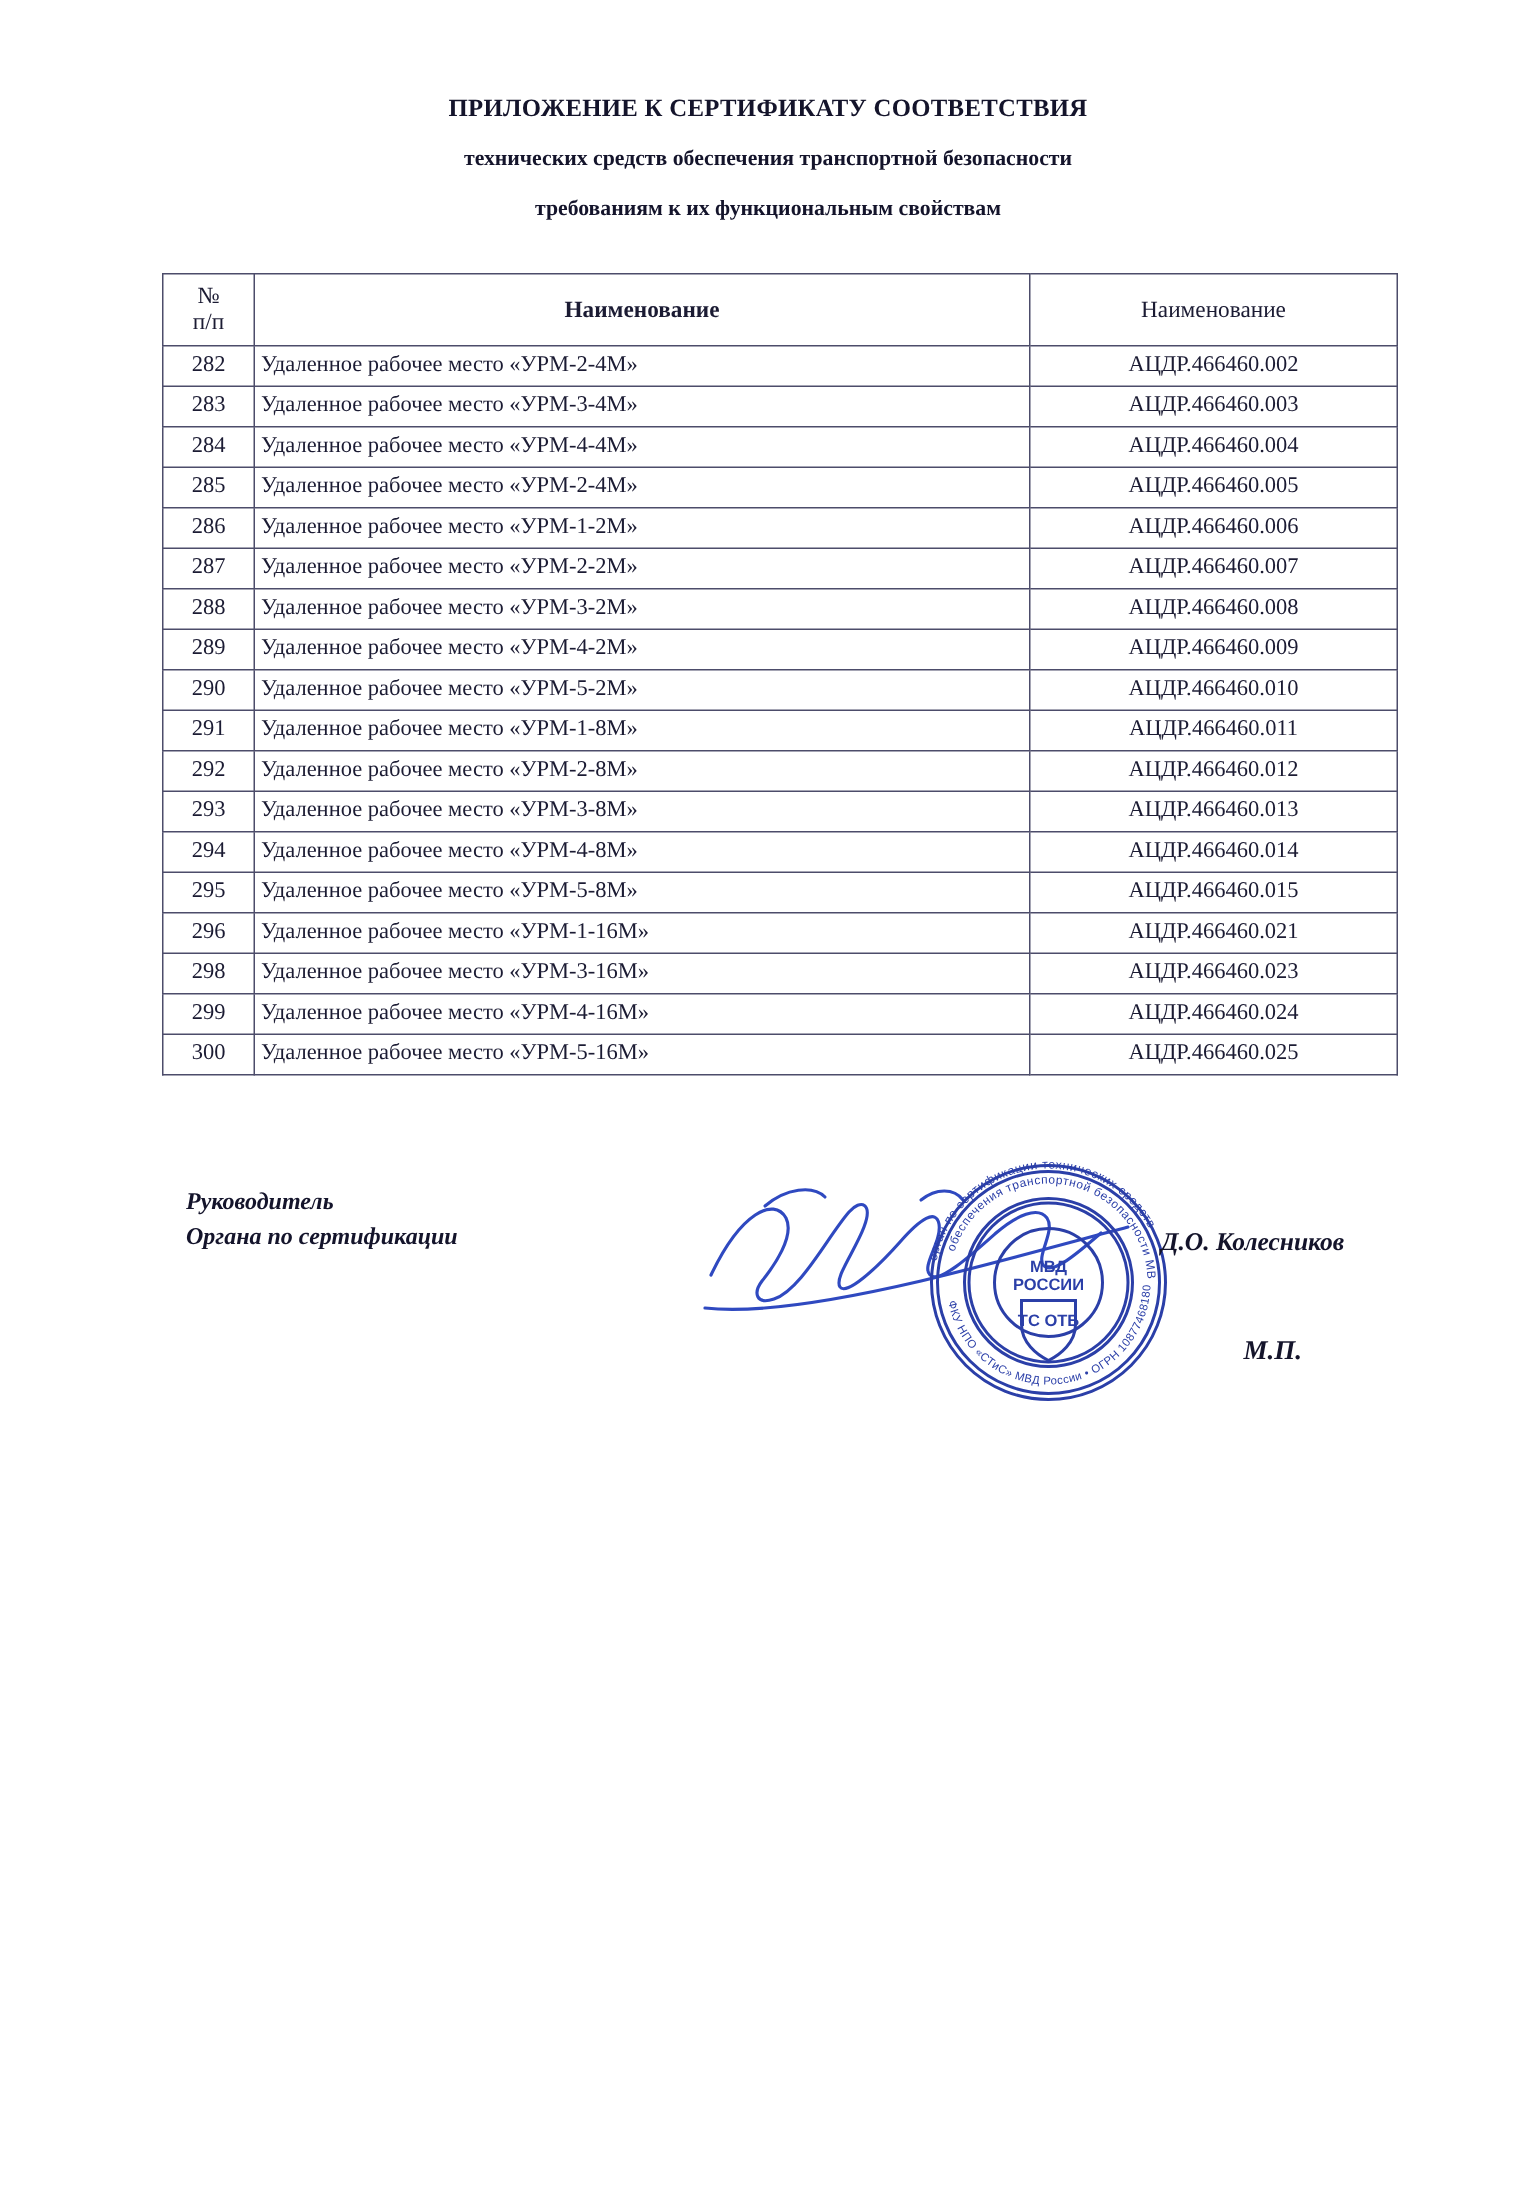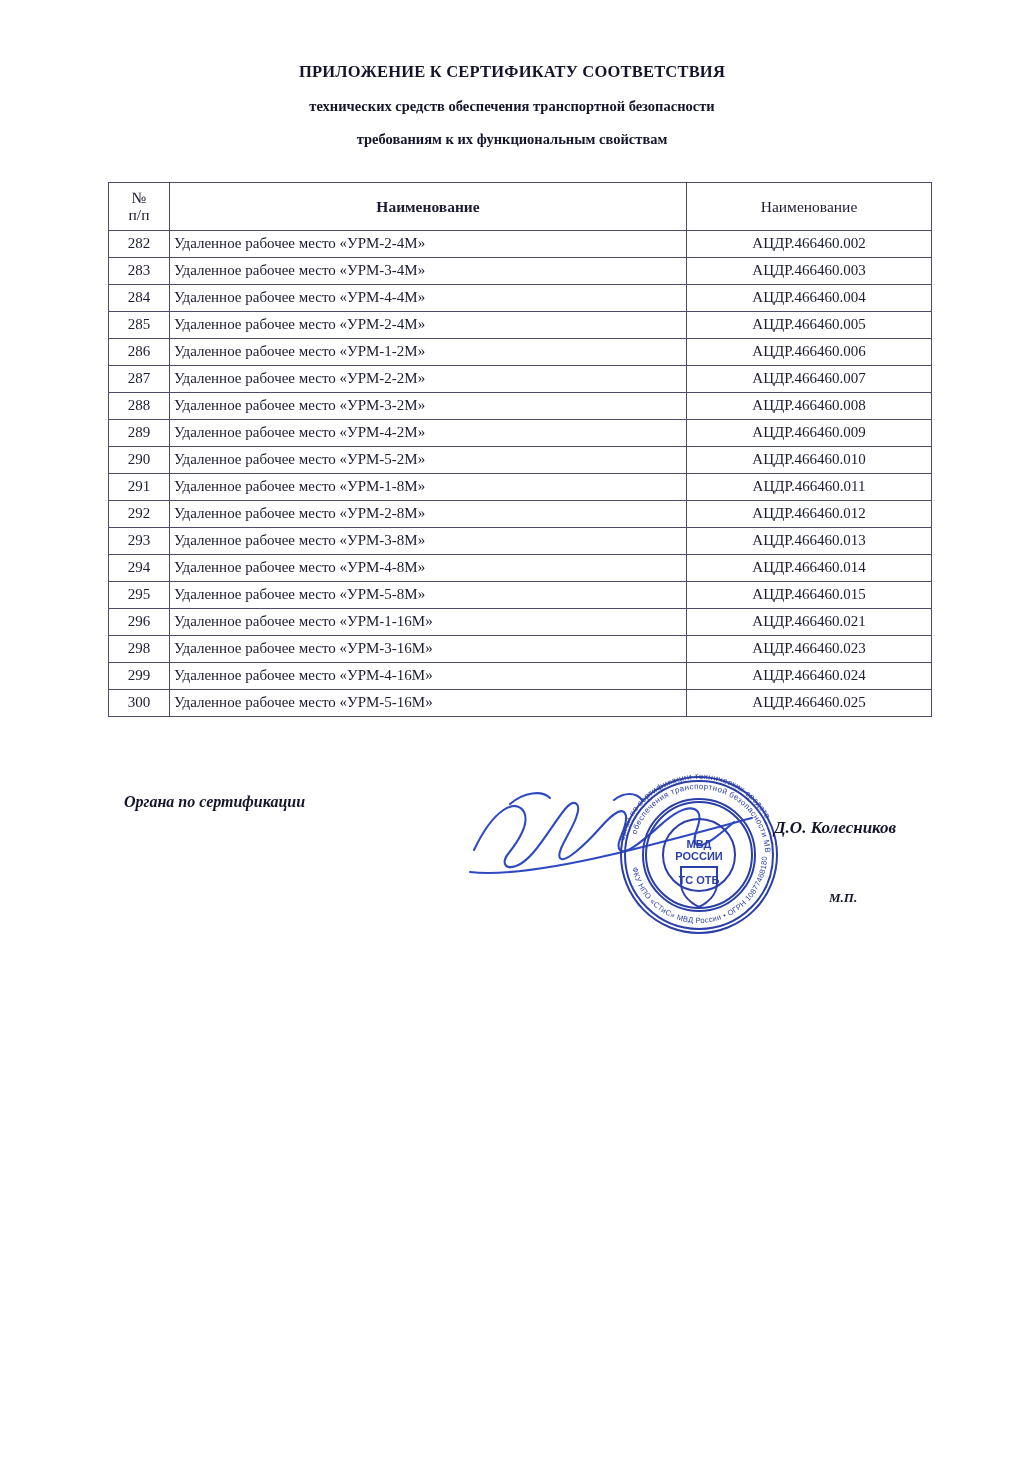--- a/index.html
+++ b/index.html
@@ -122,21 +122,21 @@
     font-size: 17px;
     color: #14142b;
     white-space: nowrap;
   }
   .mp {
     position: absolute;
     left: 705px;
     top: 100px;
     font-style: italic;
     font-weight: bold;
-    font-size: 13px;
+    font-size: 18px;
     color: #14142b;
   }
 
   
   .scribble {
     position: absolute;
     left: 340px;
     top: -10px;
     width: 330px;
     height: 110px;
@@ -271,20 +271,21 @@
             <td class="c-num">300</td>
             <td class="c-name">Удаленное рабочее место «УРМ-5-16М»</td>
             <td class="c-code">АЦДР.466460.025</td>
           </tr>
         </tbody>
     </table>
   </div>
 
   <div class="sign-block">
     <div class="sign-role">
+      <div>Руководитель</div>
       <div>Органа по сертификации</div>
     </div>
 
     <svg class="scribble" viewBox="0 0 330 110">
       <g fill="none" stroke="#2f49c0" stroke-width="2.1" stroke-linecap="round">
         <path d="M10,70 C30,28 52,18 60,32 C66,44 52,64 44,74 C38,82 40,90 52,86 C70,80 88,44 102,28
                  C110,19 118,22 112,38 C106,54 92,72 96,78 C100,84 120,66 136,48
                  C150,32 160,26 162,36 C164,48 150,64 156,70 C162,76 182,58 200,42
                  C214,30 228,24 234,32 C240,41 226,58 232,64 C238,70 256,54 270,42"></path>
         <path d="M6,92 C40,96 90,88 150,74 C200,62 250,48 288,38"></path>

